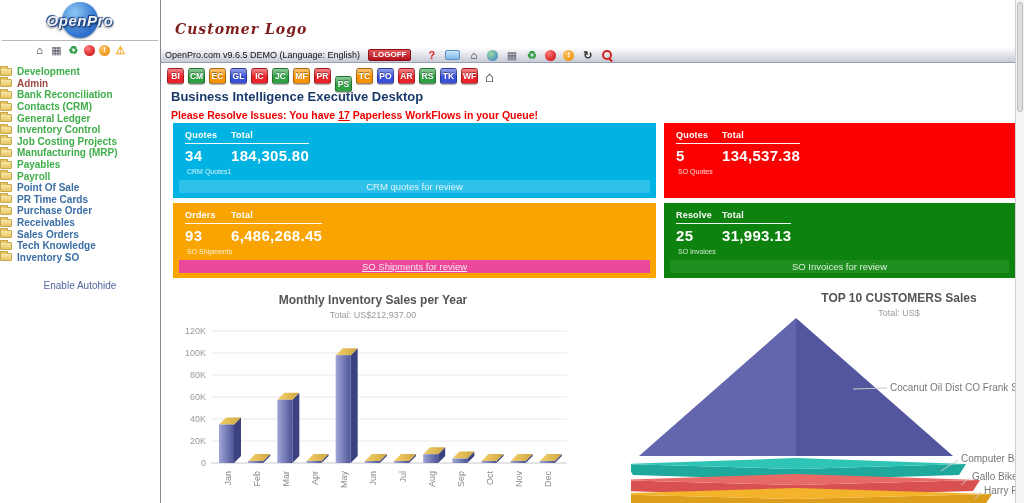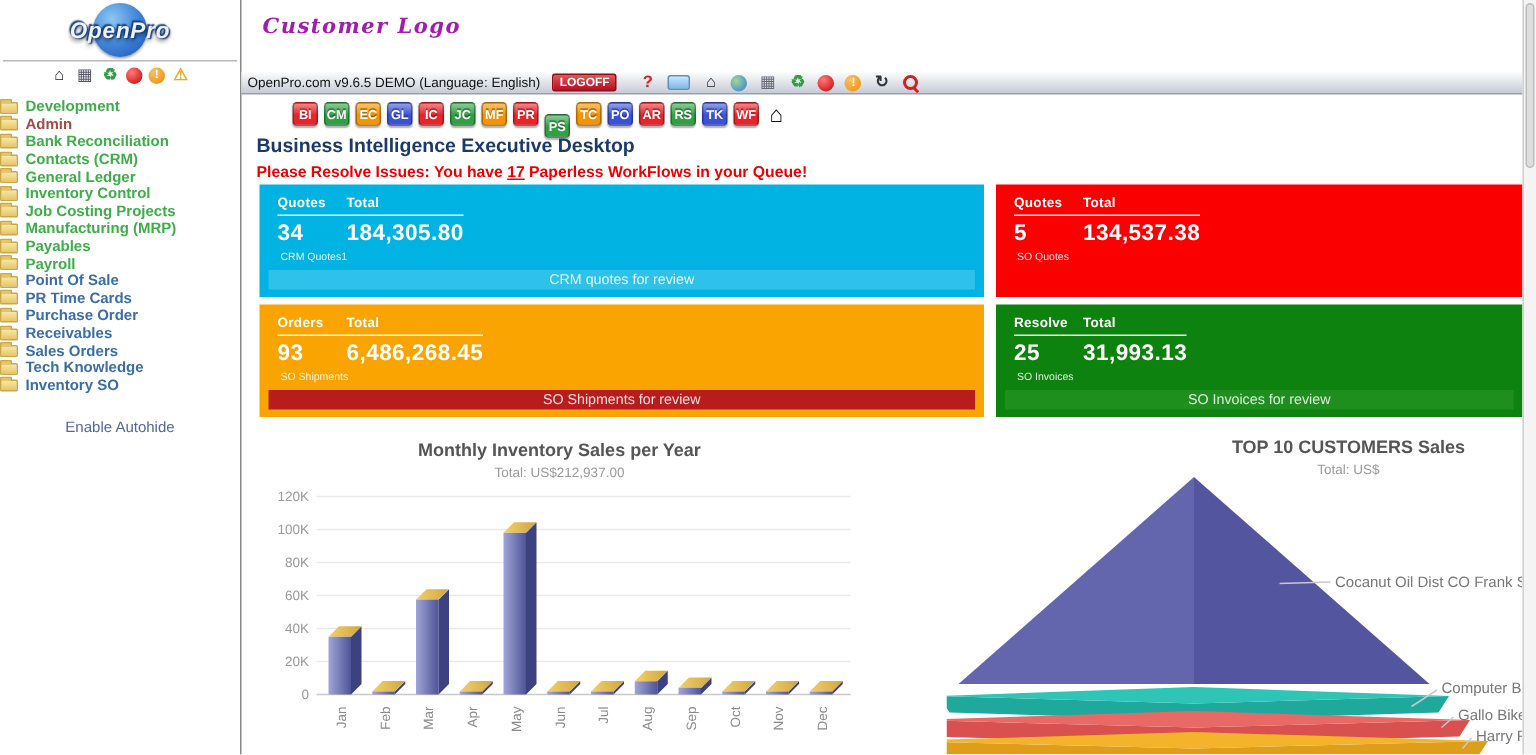--- a/index.html
+++ b/index.html
@@ -26,22 +26,22 @@
   .folder { display:inline-block; width:12px; height:8px; position:relative; flex:0 0 12px;
     background:linear-gradient(#f8e7a8,#e7c565); border:1px solid #c9a84c; border-radius:1px; }
   .folder::before { content:''; position:absolute; left:-1px; top:-3px; width:6px; height:2px;
     background:#e7c565; border:1px solid #c9a84c; border-bottom:none; border-radius:1px 1px 0 0; }
   .autohide { position:absolute; left:0; top:280px; width:160px; text-align:center;
     font-size:10px; color:#53679c; cursor:pointer; }
 
   
   .content { position:absolute; left:160px; top:0; width:864px; height:503px;
     border-left:1px solid #888; background:#fff; }
-  .cust-logo { position:absolute; left:14px; top:10px; font-family:"DejaVu Serif", serif;
-    font-style:italic; font-weight:bold; font-size:14px; color:#a21caf; letter-spacing:1px; }
+  .cust-logo { position:absolute; left:14px; top:21px; font-family:"DejaVu Serif", serif;
+    font-style:italic; font-weight:bold; font-size:14px; color:#7f1d1d; letter-spacing:1px; }
 
   .toolbar { position:absolute; left:0; top:48px; width:864px; height:15px;
     background:linear-gradient(#fdfdfd,#c7cbd6); border-bottom:1px solid #97a0ae;
     display:flex; align-items:center; padding:0 4px; gap:8px; }
   .tb-text { font-size:9px; color:#111; white-space:nowrap; }
   .logoff { font-size:8px; font-weight:bold; color:#fff; background:linear-gradient(#e05858,#b40f1e);
     border:1px solid #8e0d18; border-radius:2px; padding:0 4px; line-height:10px; cursor:pointer; }
   .tb-icons { display:flex; align-items:center; gap:7px; margin-left:6px; }
   .tb-icon { width:13px; height:13px; display:inline-flex; align-items:center; justify-content:center;
     font-size:11px; line-height:1; cursor:pointer; }
@@ -195,21 +195,21 @@
           <span class="tb-icon" style="color: rgb(102, 102, 119);">▦</span>
           <span class="tb-icon" style="color: rgb(47, 158, 68); font-weight: bold;">♻</span>
           <span class="tb-icon icon-stop"></span>
           <span class="tb-icon icon-warnbadge">!</span>
           <span class="tb-icon" style="color: rgb(51, 51, 51); font-weight: bold;">↻</span>
           <span class="tb-icon icon-search"></span>
         </span>
     </div>
 
     <div class="modules">
-        <span class="mod-btn" style="background-color: rgb(232, 35, 42); margin-left: 28px;">BI</span>
+        <span class="mod-btn" style="background-color: rgb(232, 35, 42);">BI</span>
         <span class="mod-btn" style="background-color: rgb(47, 160, 68);">CM</span>
         <span class="mod-btn" style="background-color: rgb(245, 147, 0);">EC</span>
         <span class="mod-btn" style="background-color: rgb(58, 82, 216);">GL</span>
         <span class="mod-btn" style="background-color: rgb(232, 35, 42);">IC</span>
         <span class="mod-btn" style="background-color: rgb(47, 160, 68);">JC</span>
         <span class="mod-btn" style="background-color: rgb(245, 147, 0);">MF</span>
         <span class="mod-btn" style="background-color: rgb(232, 35, 42);">PR</span>
         <span class="mod-btn" style="background-color: rgb(47, 160, 68); margin-top: 16px;">PS</span>
         <span class="mod-btn" style="background-color: rgb(245, 147, 0);">TC</span>
         <span class="mod-btn" style="background-color: rgb(58, 82, 216);">PO</span>
@@ -238,21 +238,21 @@
             </div><div class="kpi-nums">
               <span class="c1">5</span>
               <span>134,537.38</span>
             </div></div><div class="kpi-src">SO Quotes</div></div>
         <div class="kpi" style="left: 12px; top: 80px; width: 483px; background: rgb(249, 164, 0);"><div class="kpi-table"><div class="kpi-head">
               <span class="c1">Orders</span>
               <span>Total</span>
             </div><div class="kpi-nums">
               <span class="c1">93</span>
               <span>6,486,268.45</span>
-            </div></div><div class="kpi-src">SO Shipments</div><div class="kpi-strip" style="background: #b91c1c;">SO Shipments for review</div></div>
+            </div></div><div class="kpi-src">SO Shipments</div><div class="kpi-strip" style="background: #ec4899; text-decoration: underline;">SO Shipments for review</div></div>
         <div class="kpi" style="left: 503px; top: 80px; width: 351px; background: rgb(14, 130, 14);"><div class="kpi-table"><div class="kpi-head">
               <span class="c1">Resolve</span>
               <span>Total</span>
             </div><div class="kpi-nums">
               <span class="c1">25</span>
               <span>31,993.13</span>
             </div></div><div class="kpi-src">SO Invoices</div><div class="kpi-strip" style="background: rgb(30, 142, 30);">SO Invoices for review</div></div>
       </div>
 
     <div class="chart" id="bar-chart"><svg width="400" height="215" viewBox="0 0 400 215">

